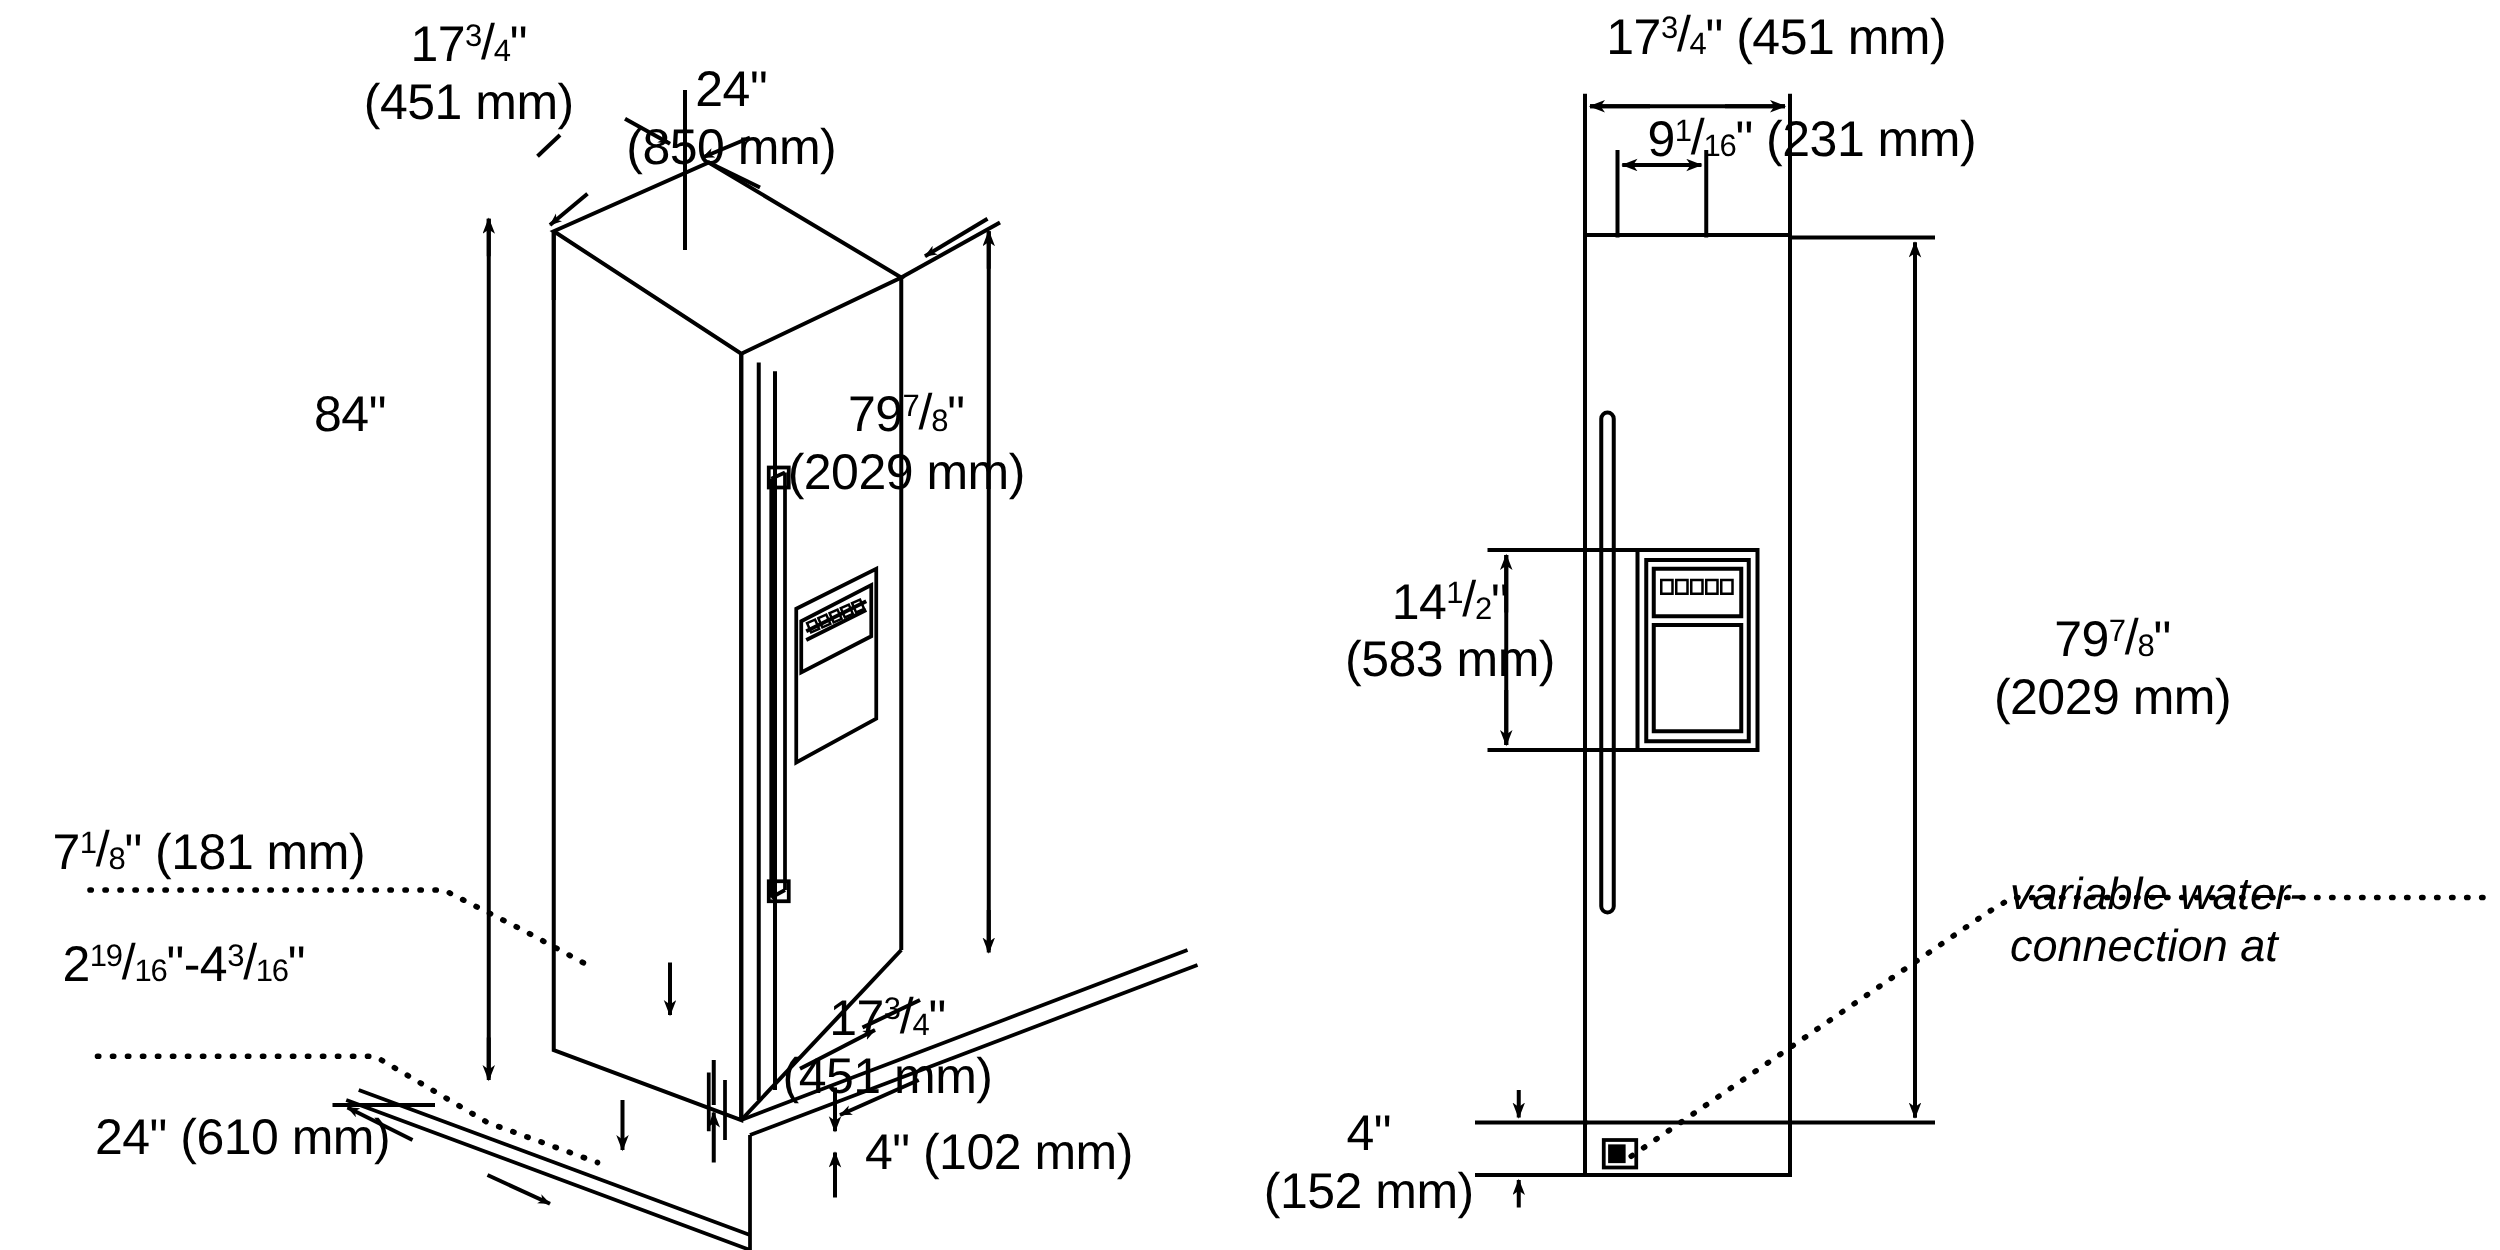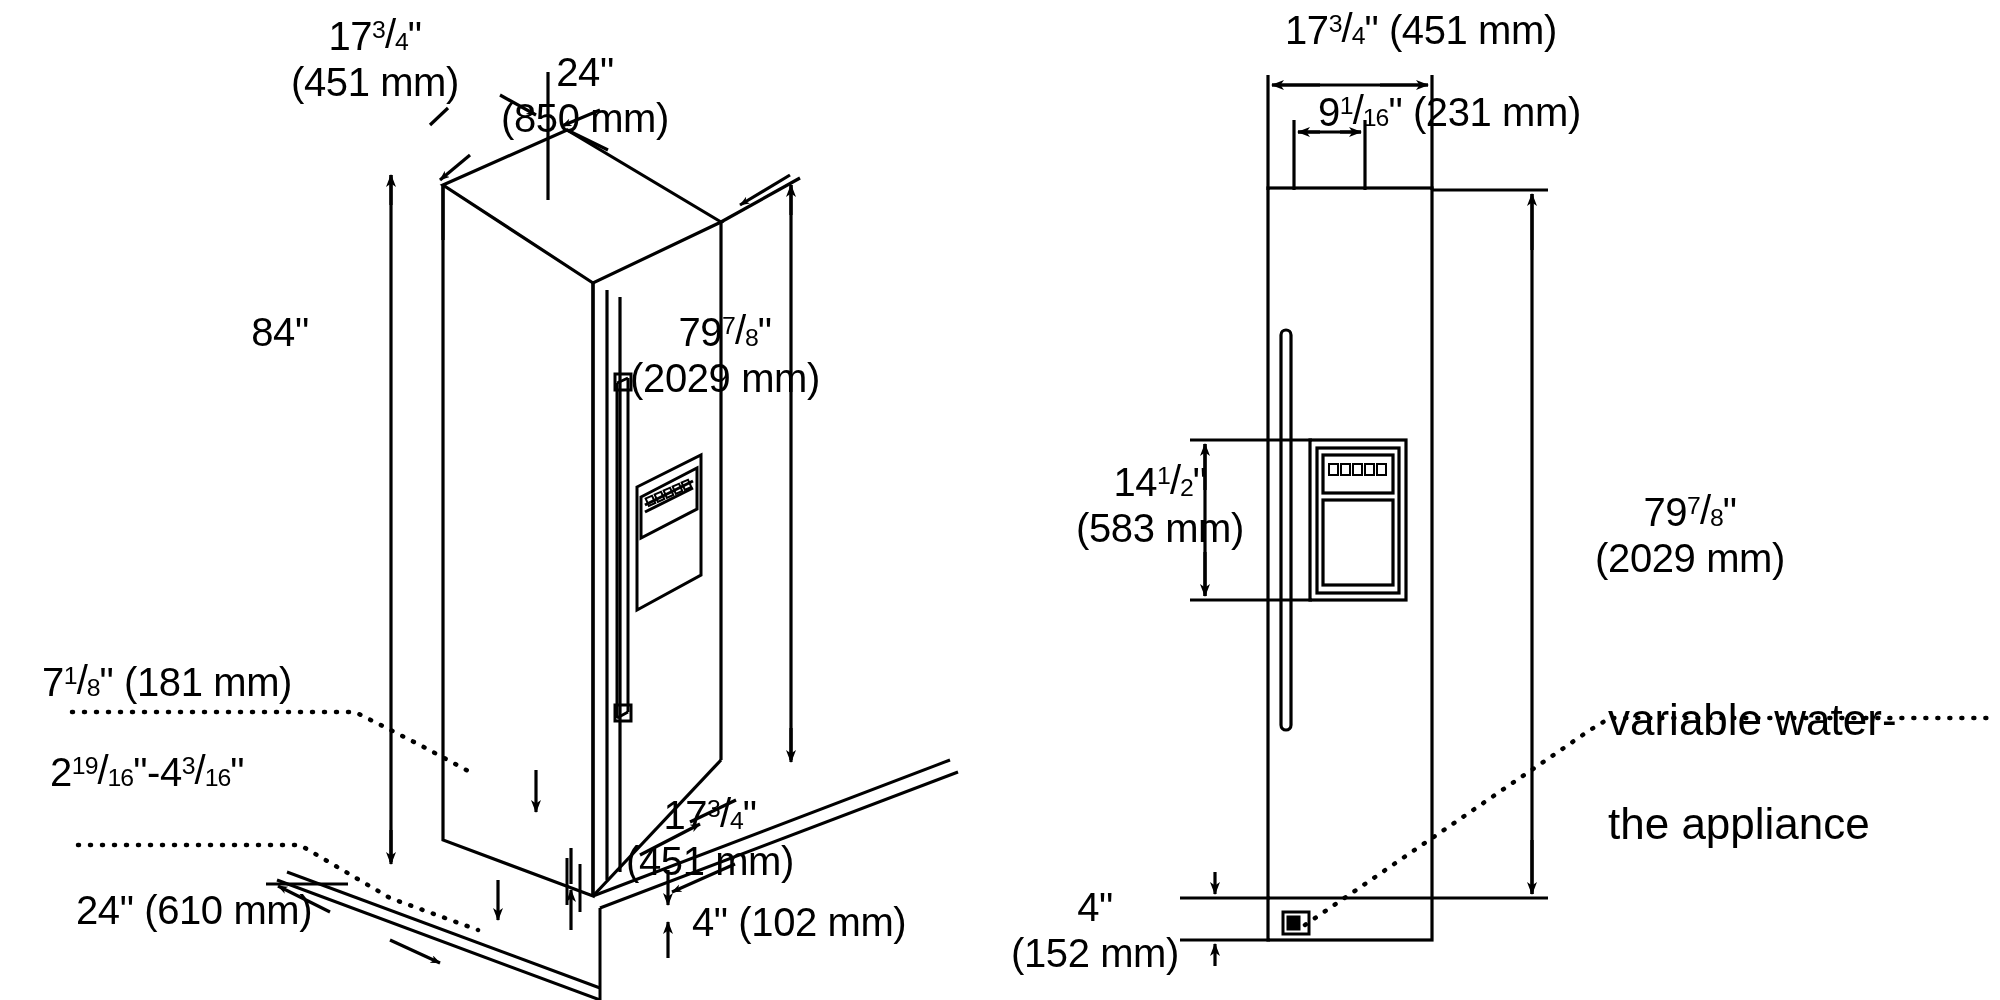--- a/index.html
+++ b/index.html
@@ -46,23 +46,24 @@
   .frac sub {
     font-size: 0.62em;
     vertical-align: -0.08em;
     line-height: 0;
   }
   .frac .sl { font-size: 1em; }
   .ctr { text-align: center; }
   .lft { text-align: left; }
   .note {
     position: absolute;
-    font-size: 44px;
+    font-size: 36px;
     line-height: 1.18;
     white-space: nowrap;
+    font-style: italic;
   }
 </style>
 </head>
 <body>
 
 <div id="root">
 
   <svg class="drawing" viewBox="0 0 2000 1000">
     <defs>
       <marker id="ah" markerWidth="14" markerHeight="14" refX="12" refY="5" orient="auto" markerUnits="userSpaceOnUse">
@@ -305,17 +306,16 @@
     <span>(2029 mm)</span>
   </div>
 
   <div class="lbl ctr" style="left:980px; top:885px; width:230px;">
     <span>4"</span><br>
     <span>(152 mm)</span>
   </div>
 
   <div class="note lft" style="left:1608px; top:694px;">
     <span>variable water-</span><br>
-    <br>
-    <span>the appliance</span>
+    <span>connection at</span><br>
   </div>
 
 </div>
 
 </body></html>

